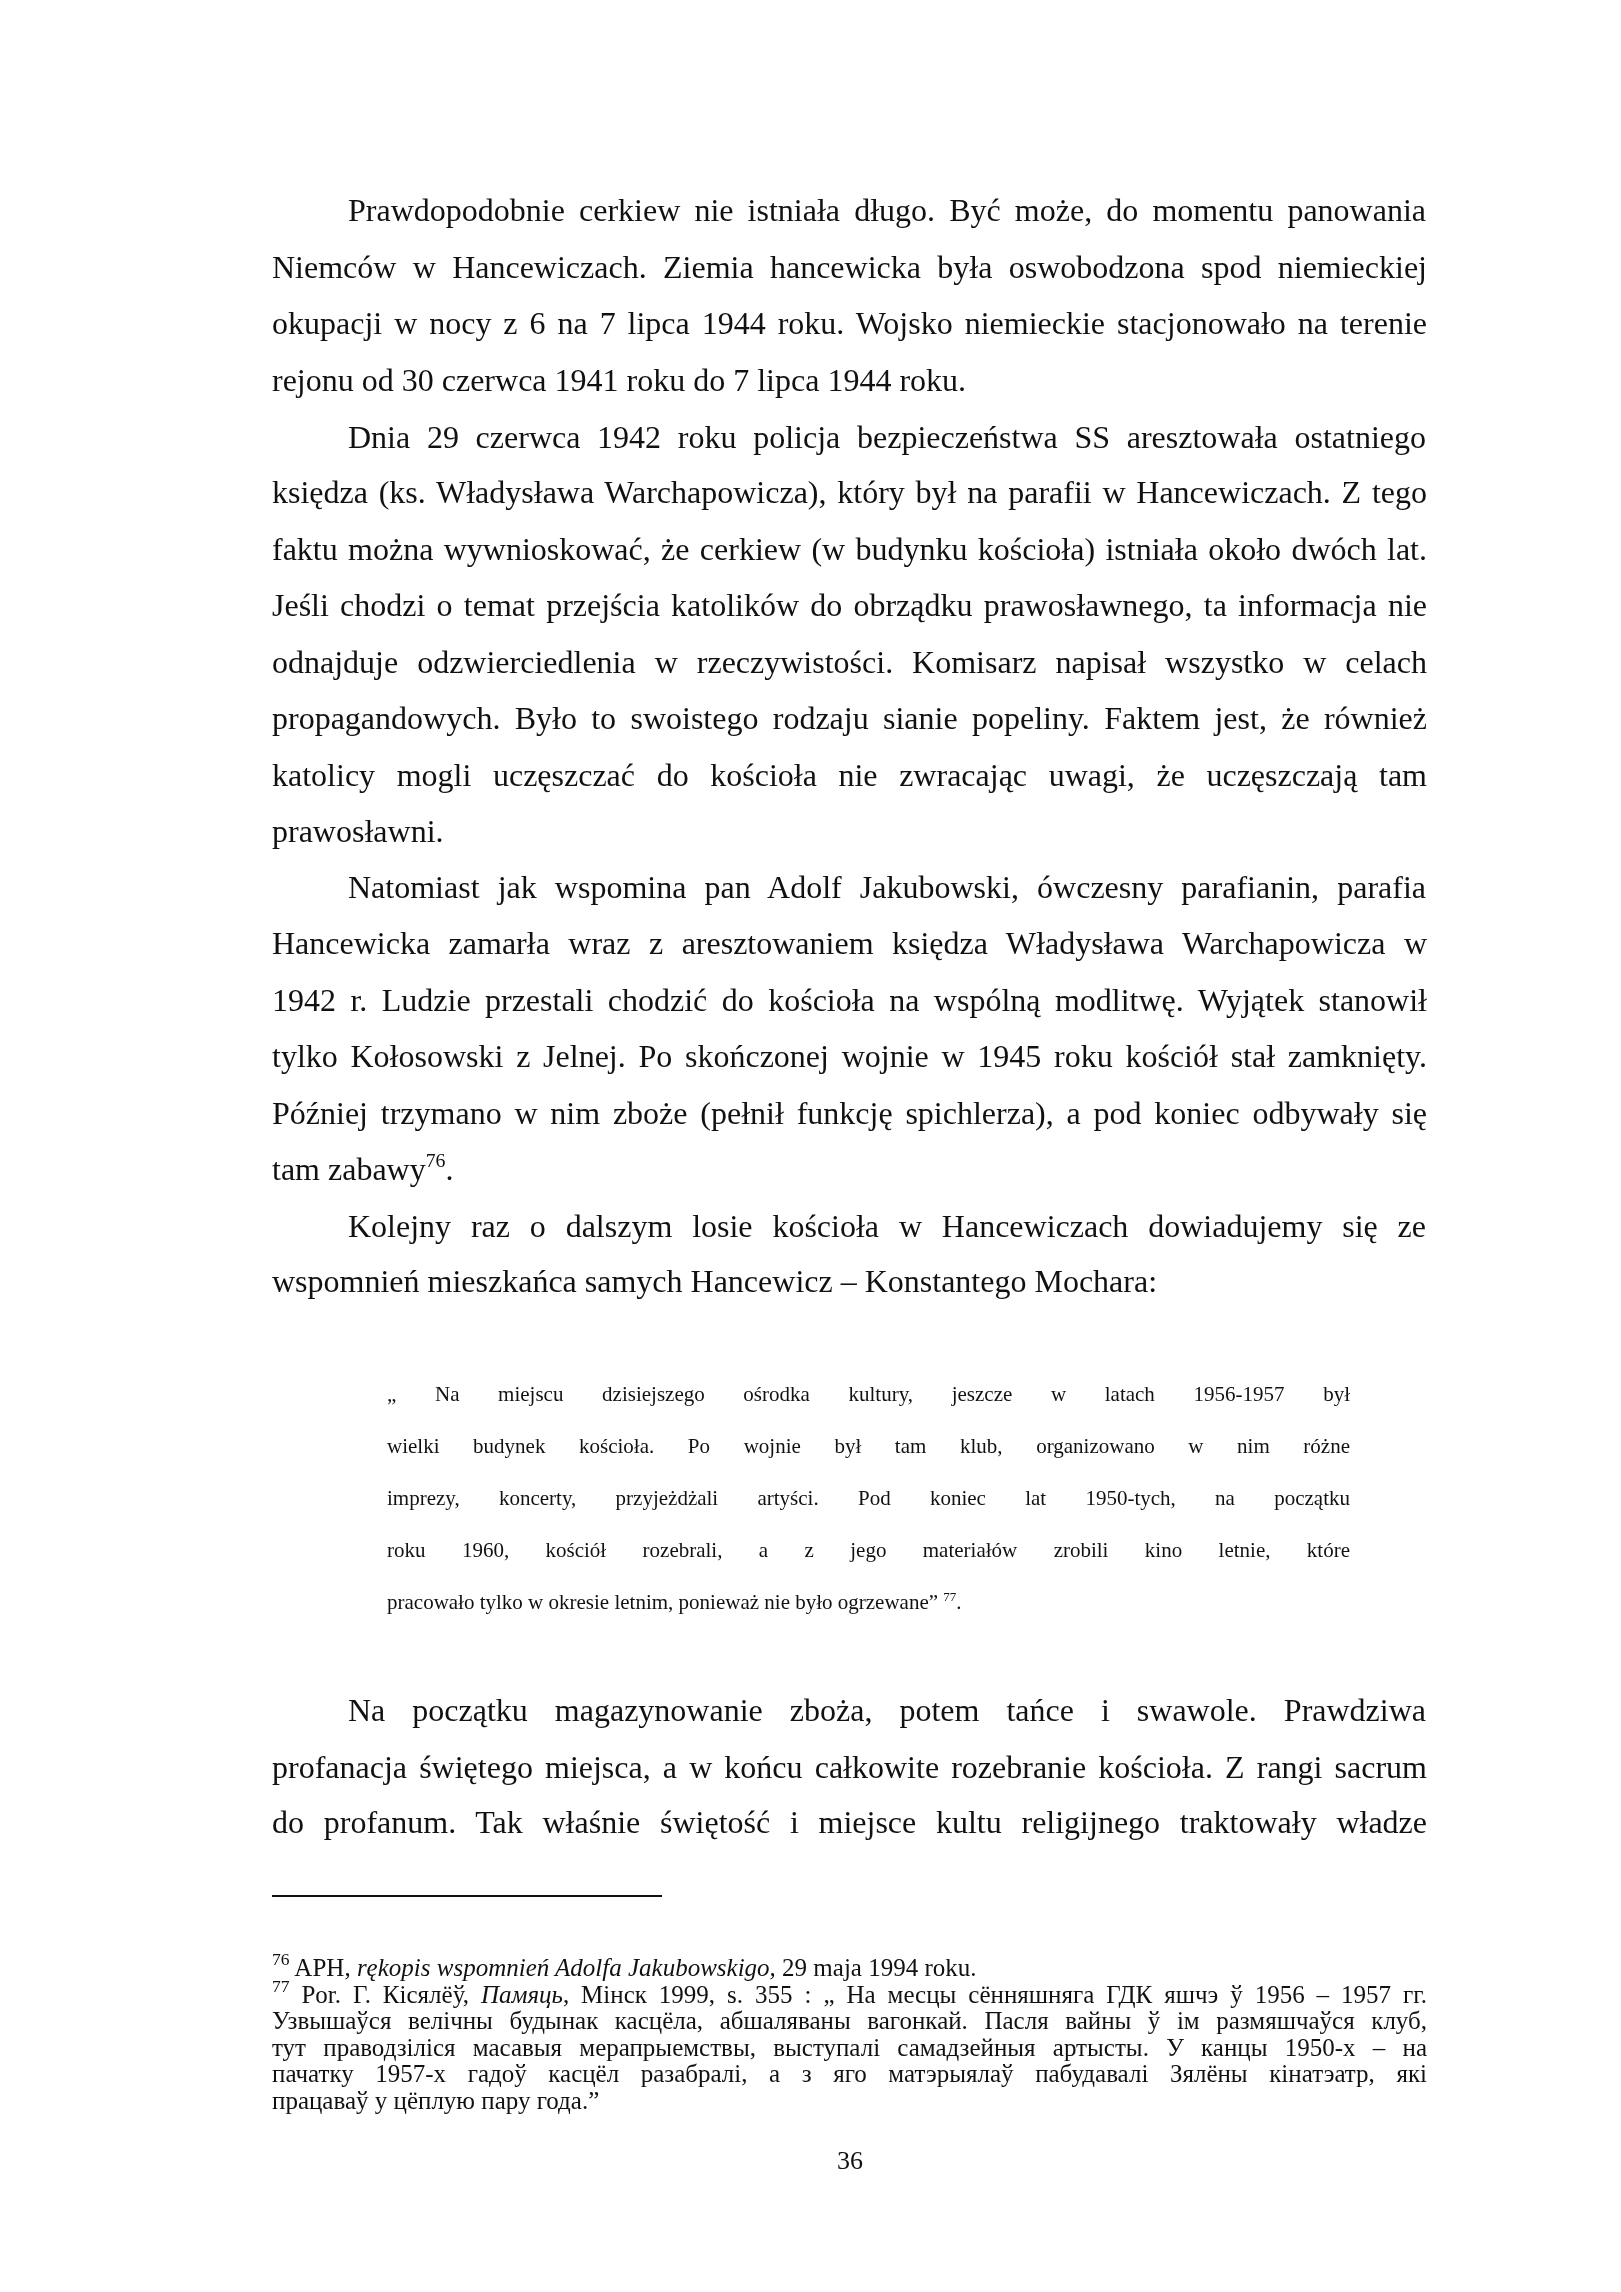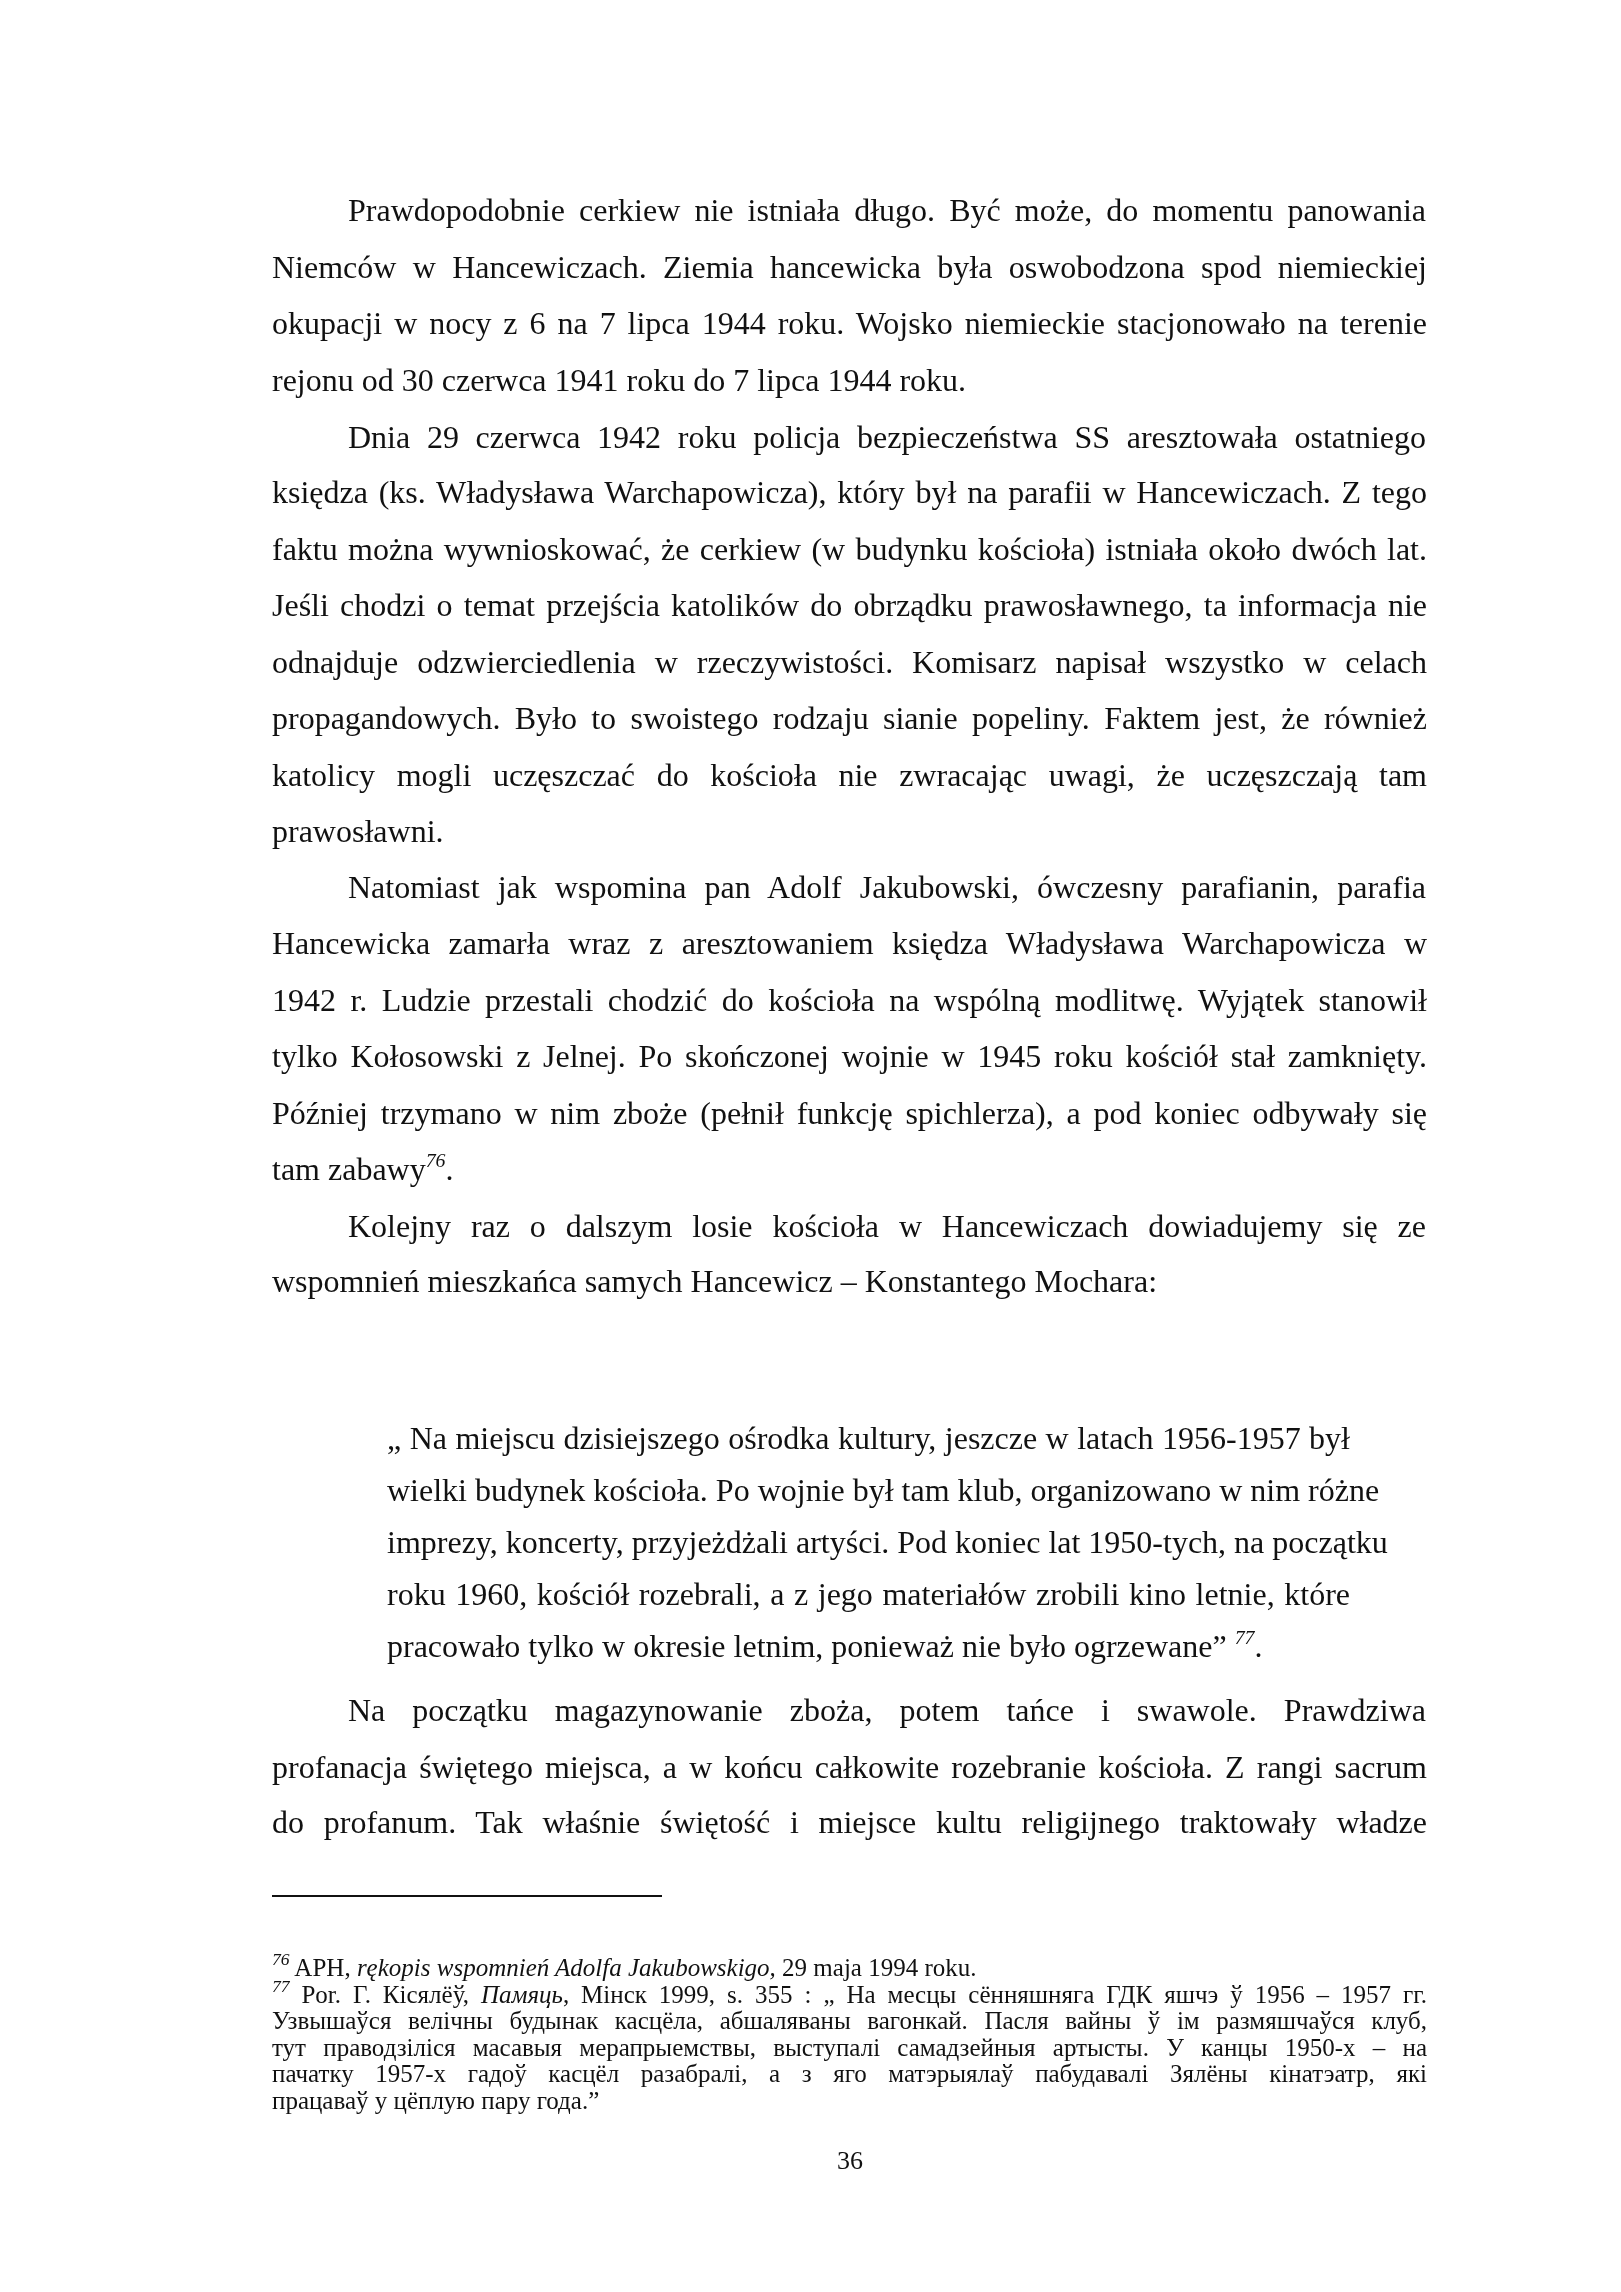--- a/index.html
+++ b/index.html
@@ -3,23 +3,23 @@
 <meta charset="utf-8">
 <style>
   html, body { margin: 0; padding: 0; background: #ffffff; }
   body { width: 1621px; height: 2293px; position: relative; overflow: hidden;
          font-family: "Liberation Serif", "DejaVu Serif", serif; color: #111; }
   .line { position: absolute; left: 272px; width: 1155px; white-space: nowrap;
           font-size: 32px; line-height: 35px; text-align: justify; text-align-last: justify; }
   .line.indent { left: 348px; width: 1078px; }
   .line.last { text-align-last: left; }
   .q { position: absolute; left: 387px; width: 963px; white-space: nowrap;
-       font-size: 32px; line-height: 31px; text-align: justify; text-align-last: justify; margin-top: 44px; }
+       font-size: 21px; line-height: 31px; text-align: justify; text-align-last: justify; }
   .q.last { text-align-last: left; }
-  sup { font-size: 0.62em; line-height: 0; vertical-align: 0.65em; font-style: italic; }
+  sup { font-size: 0.62em; line-height: 0; vertical-align: 0.65em; }
   .rule { position: absolute; left: 272px; top: 1895px; width: 390px; height: 2px; background: #111; }
   .fn { position: absolute; left: 272px; width: 1155px; white-space: nowrap;
         font-size: 25px; line-height: 25.5px; text-align: justify; text-align-last: justify; margin-top: 48px; }
   .fn.last { text-align-last: left; }
   .fn sup { font-size: 0.7em; }
   .pagenum { position: absolute; left: 811px; width: 78px; top: 2143px; text-align: center;
              font-size: 26px; line-height: 35px; }
 </style>
 </head>
 <body>

